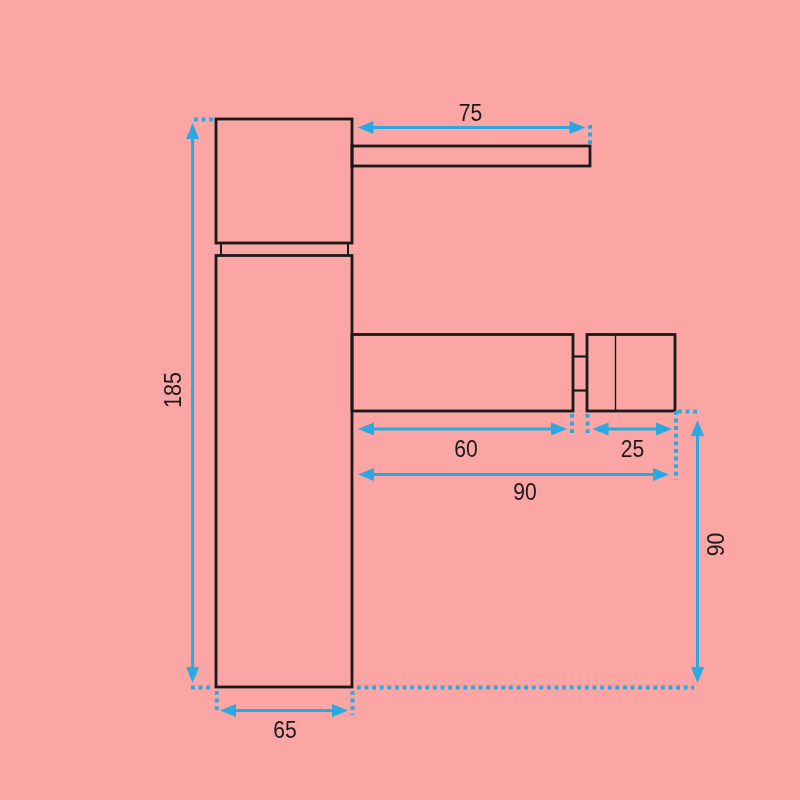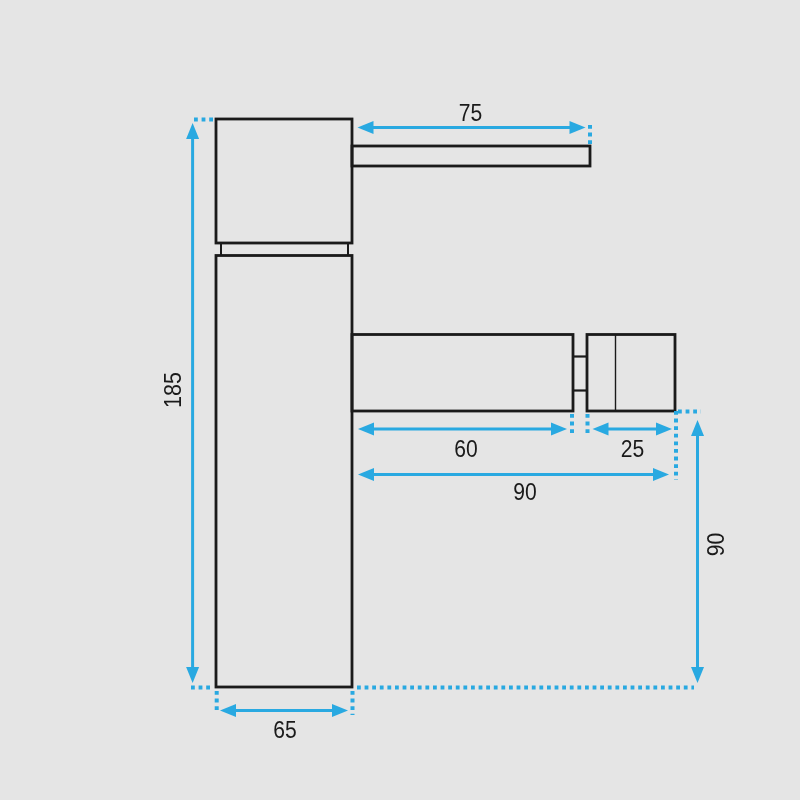--- a/index.html
+++ b/index.html
@@ -1,16 +1,16 @@
 <!DOCTYPE html>
 <html><head>
 <meta charset="utf-8">
 <style>
   html,body{margin:0;padding:0;background:#ffffff;}
-  .page{width:800px;height:800px;position:relative;background:#e5e5e5;}
+  .page{width:800px;height:800px;position:relative;background:#fca5a5;}
   svg{display:block;}
   text{font-family:"Liberation Sans", sans-serif;fill:#1a1a1a;}
 </style>
 </head>
 <body>
 <div class="page">
 <svg width="800" height="800" viewBox="0 0 800 800">
   <g fill="none" stroke="#1a1a1a" stroke-width="2.8">
 
     <rect x="216" y="119" width="136" height="124"></rect>

